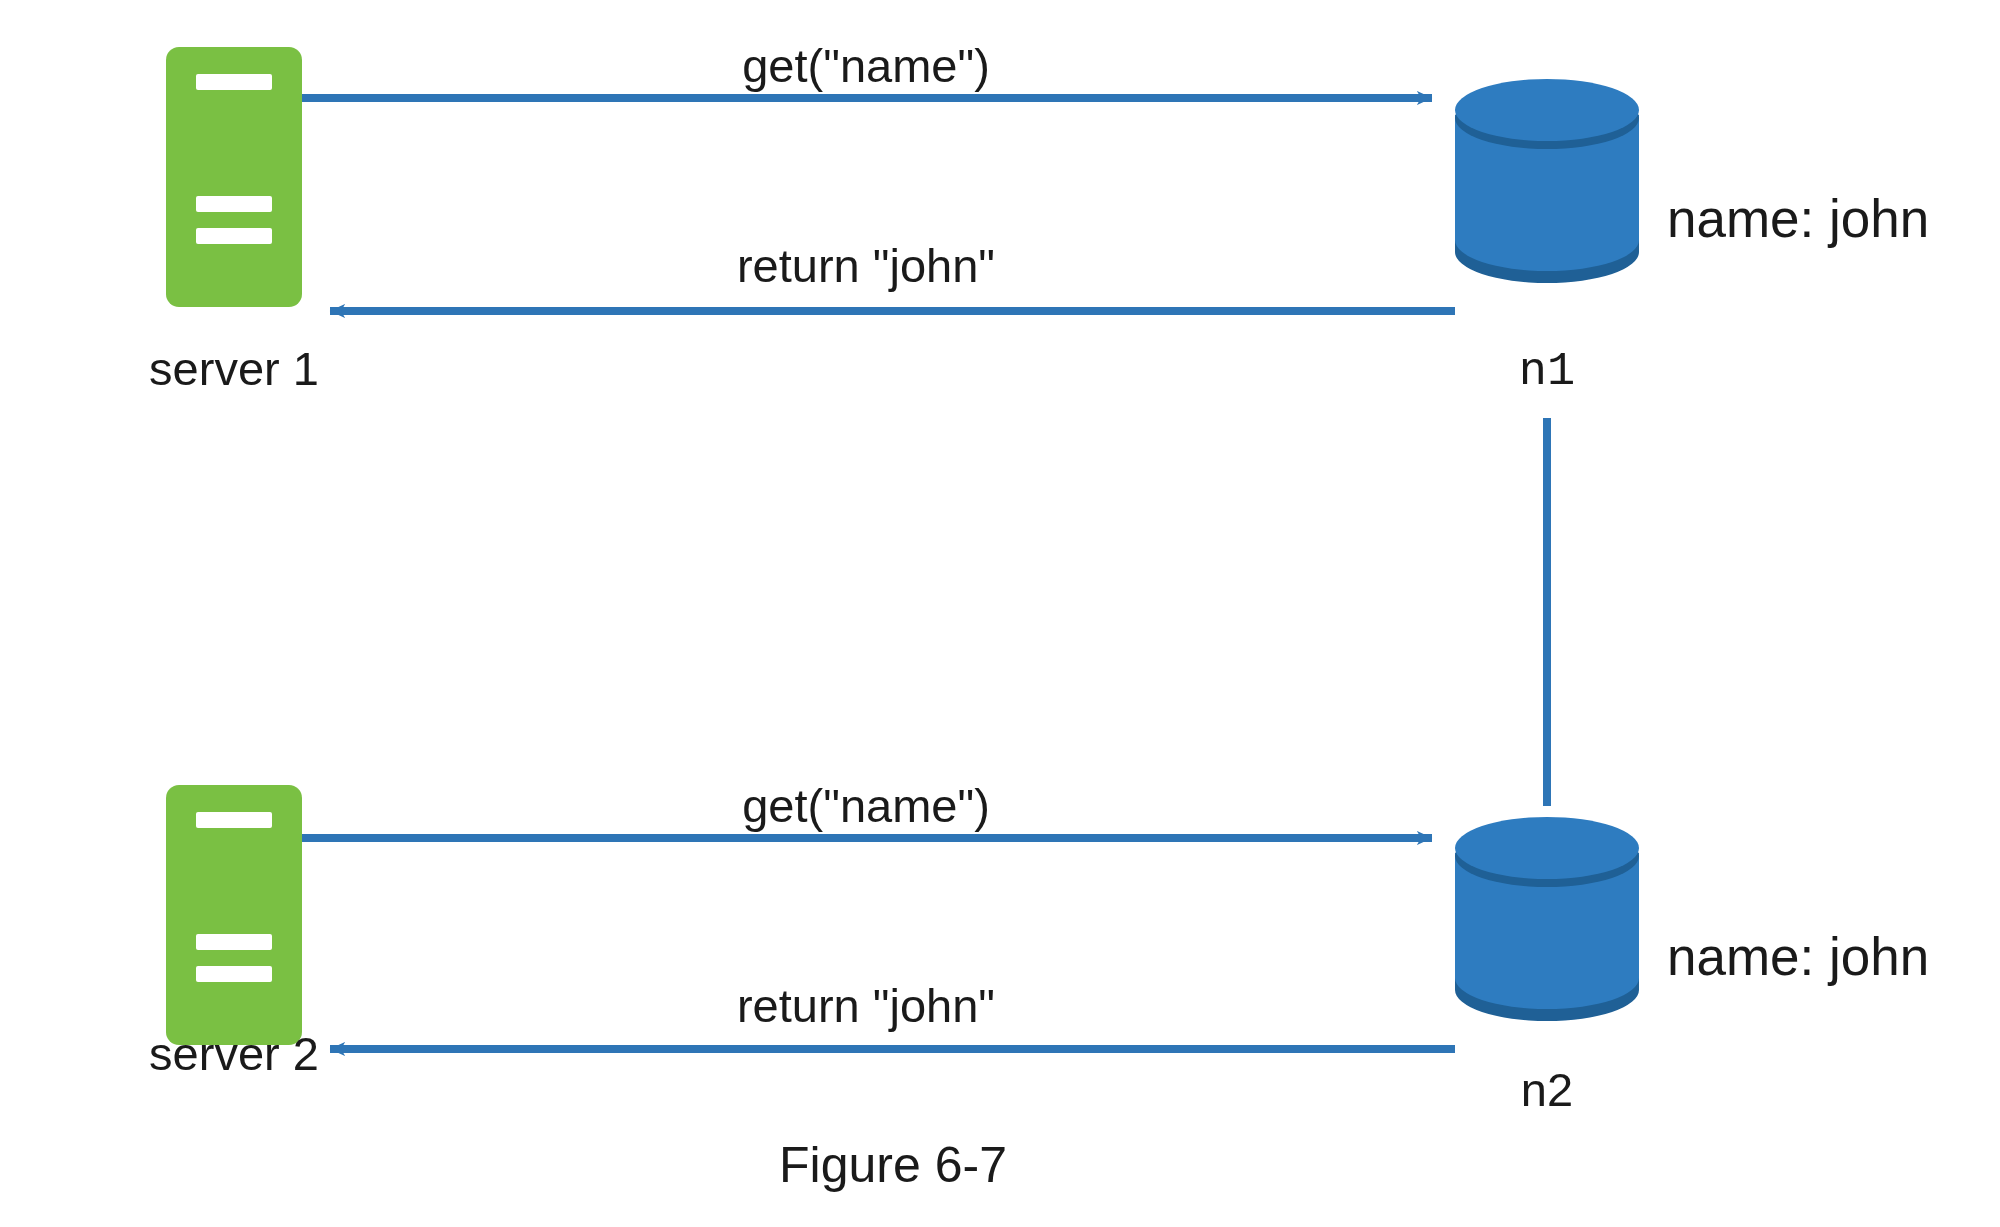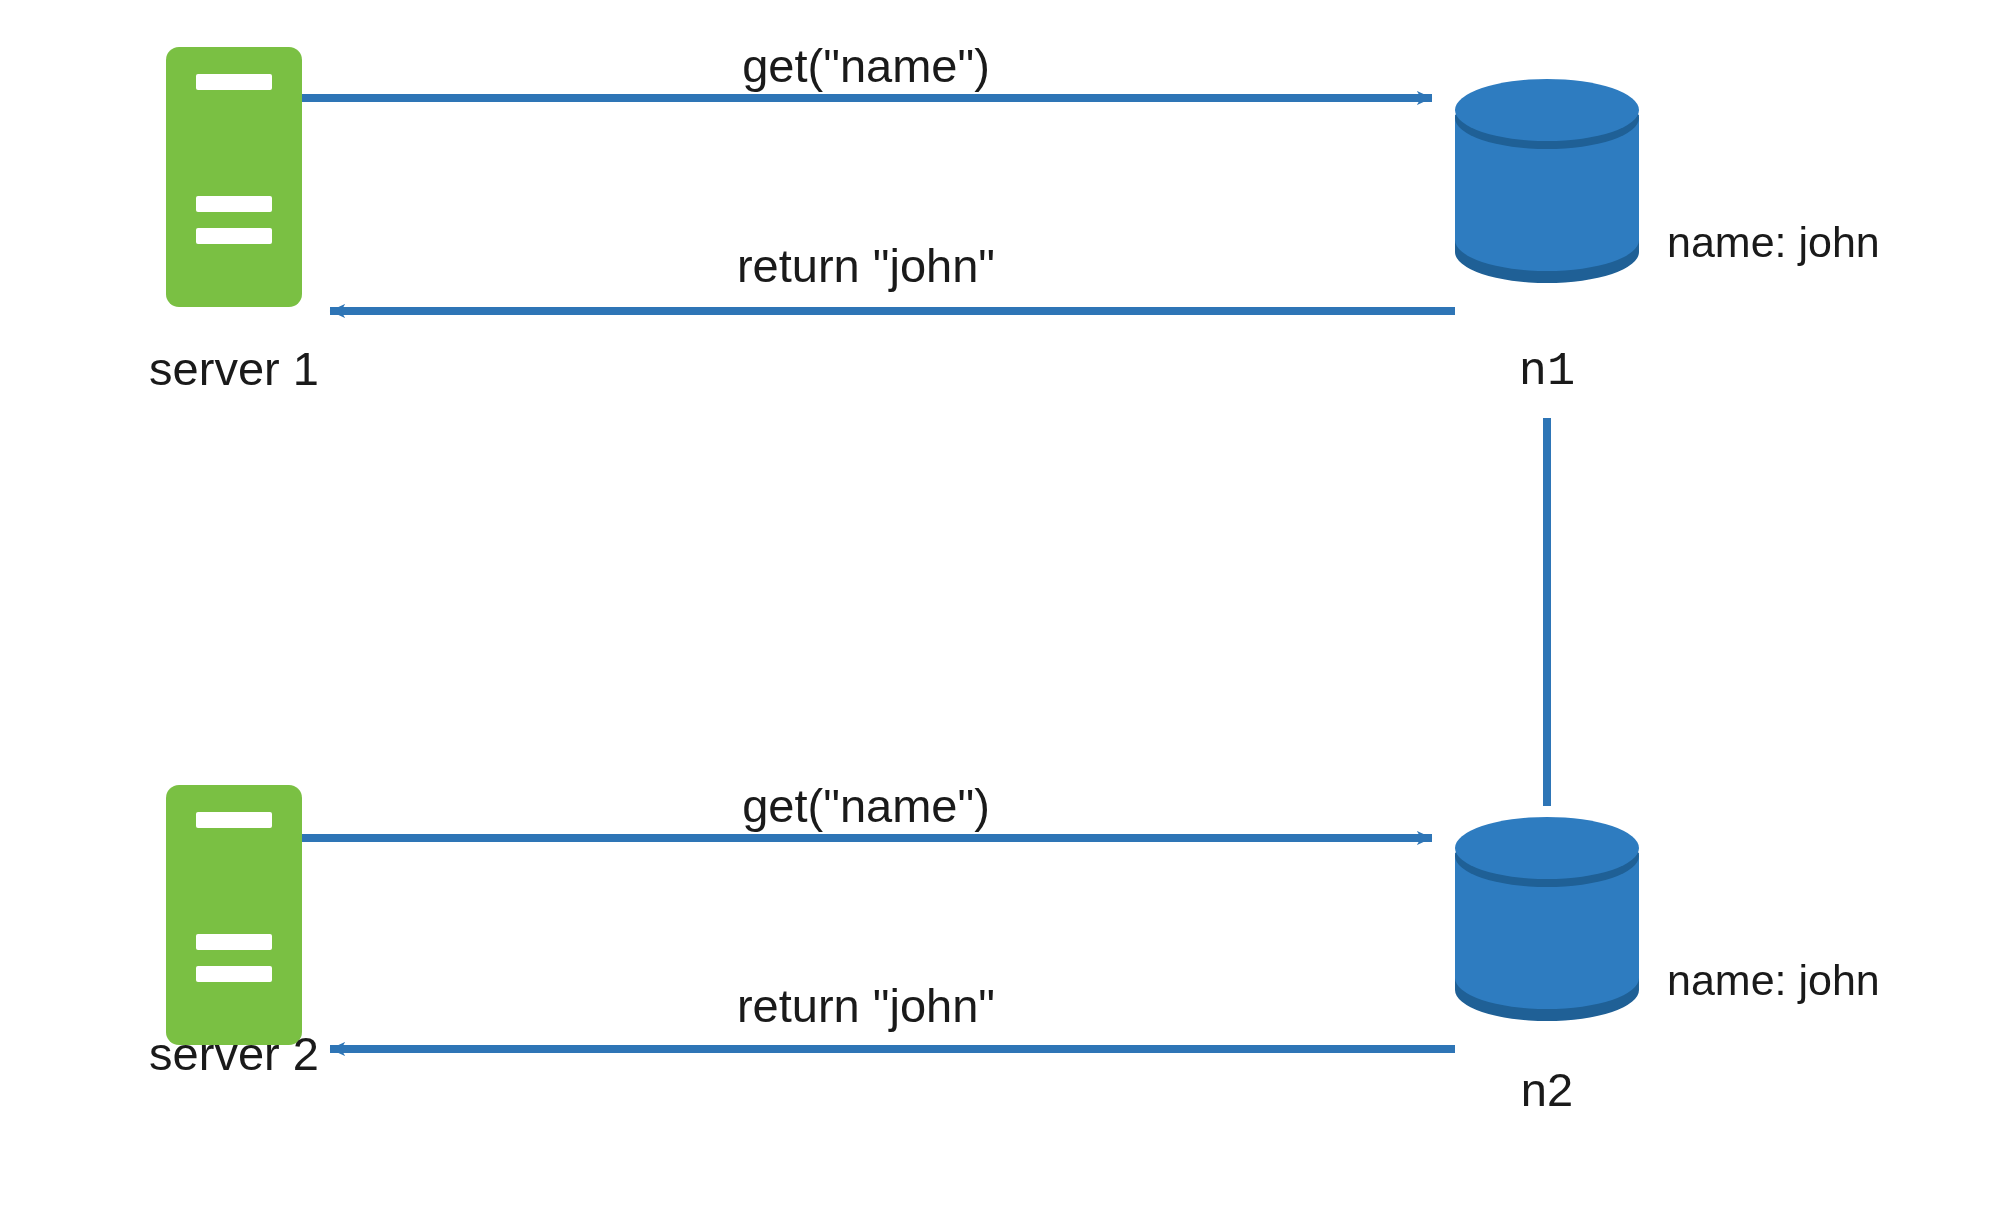--- a/index.html
+++ b/index.html
@@ -34,22 +34,21 @@
   }
   .edge-label {
     font-size: 47px;
     text-align: center;
   }
   .node-label {
     font-size: 47px;
     text-align: left;
   }
   .kv-label {
-    font-size: 43px;
-    margin-top: 29px;
+    font-size: 53px;
   }
   .caption {
     font-size: 50px;
     text-align: center;
   }
   .center-x {
     transform: translateX(-50%);
   }
 </style>
 </head>
@@ -120,14 +119,15 @@
   <div class="lbl edge-label center-x" style="left:866px; top:782px;">get("name")</div>
 
   <div class="lbl edge-label center-x" style="left:866px; top:982px;">return "john"</div>
 
   <div class="lbl node-label center-x" style="left:234px; top:1030px;">server 2</div>
 
   <div class="lbl node-label center-x" style="left:1547px; top:1066px;">n2</div>
 
   <div class="lbl kv-label" style="left:1667px; top:930px;">name: john</div>
 
+  <div class="lbl caption center-x" style="left:893px; top:1140px;">Figure 6-7</div>
 
 </div>
 
 </body></html>

